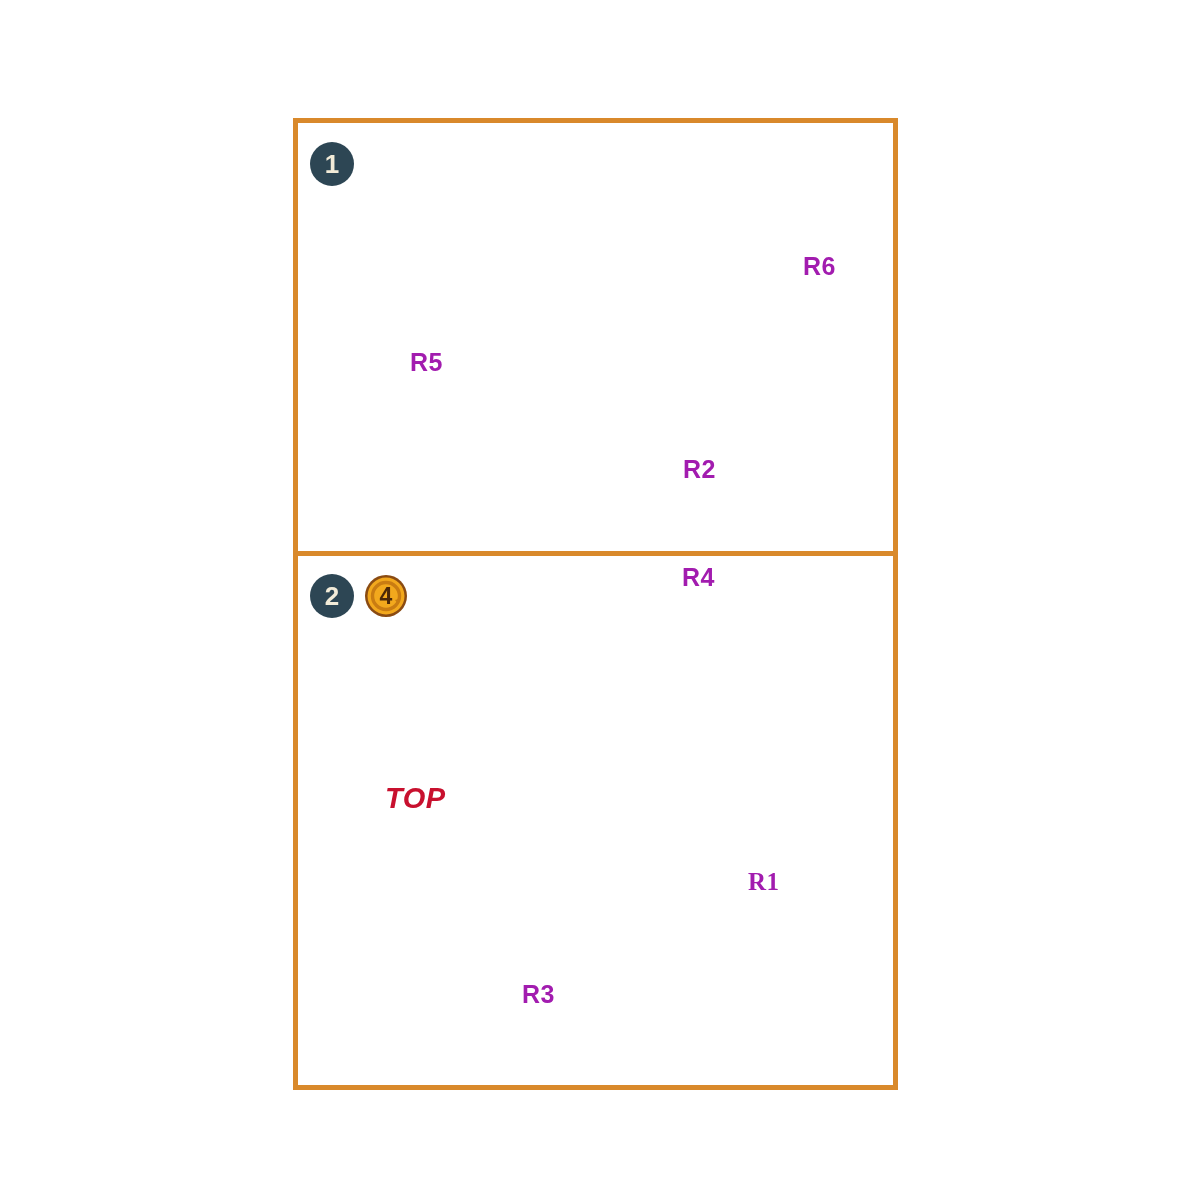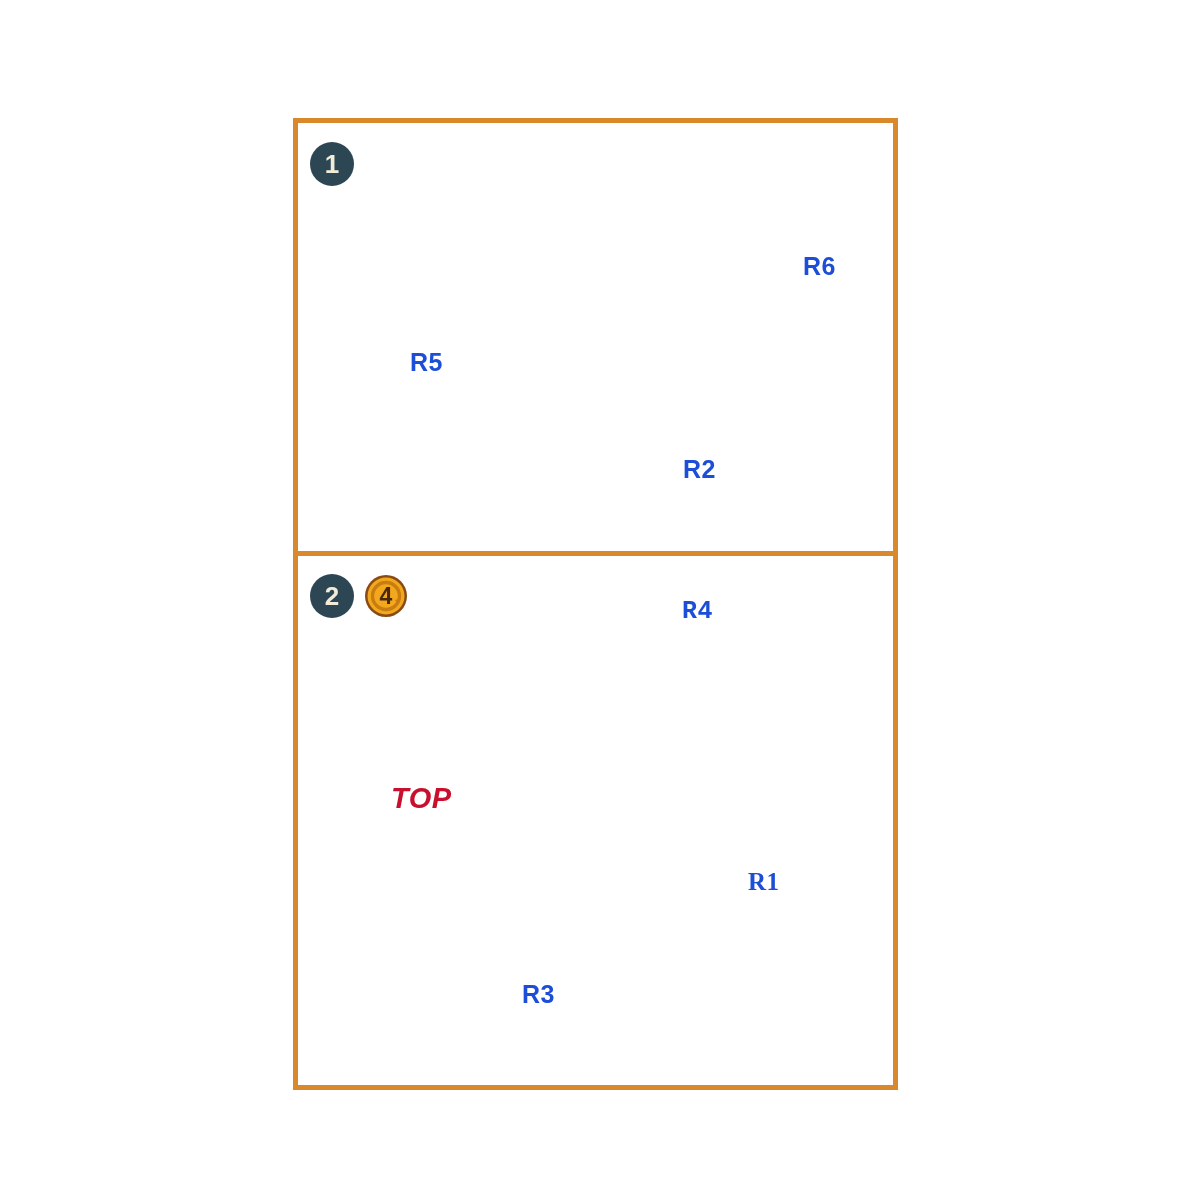--- a/index.html
+++ b/index.html
@@ -80,42 +80,41 @@
     line-height: 1;
     z-index: 2;
   }
 
   
   .part-label {
     position: absolute;
     font-family: "Liberation Sans", sans-serif;
     font-size: 25px;
     font-weight: bold;
-    color: #1d4ed8;
+    color: #a21caf;
     letter-spacing: 0.5px;
     white-space: nowrap;
   }
   .lbl-r5 { left: 410px; top: 348px; }
   .lbl-r6 { left: 803px; top: 252px; }
   .lbl-r2 { left: 683px; top: 455px; }
-  .lbl-r4 { left: 682px; top: 597px; font-family: Liberation Mono, monospace; }
+  .lbl-r4 { left: 682px; top: 563px; }
   .lbl-r1 { left: 748px; top: 868px; font-family: Liberation Serif, serif; }
   .lbl-r3 { left: 522px; top: 980px; }
 
   .top-label {
     position: absolute;
     left: 385px;
     top: 782px;
     font-family: "Liberation Sans", sans-serif;
     font-size: 29px;
     font-weight: bold;
     font-style: italic;
     color: #C8102E;
     letter-spacing: 0.5px;
-    margin-left: 6px;
   }
 
   
   .art {
     position: absolute;
     left: 0;
     top: 0;
     width: 1200px;
     height: 1200px;
     pointer-events: none;

